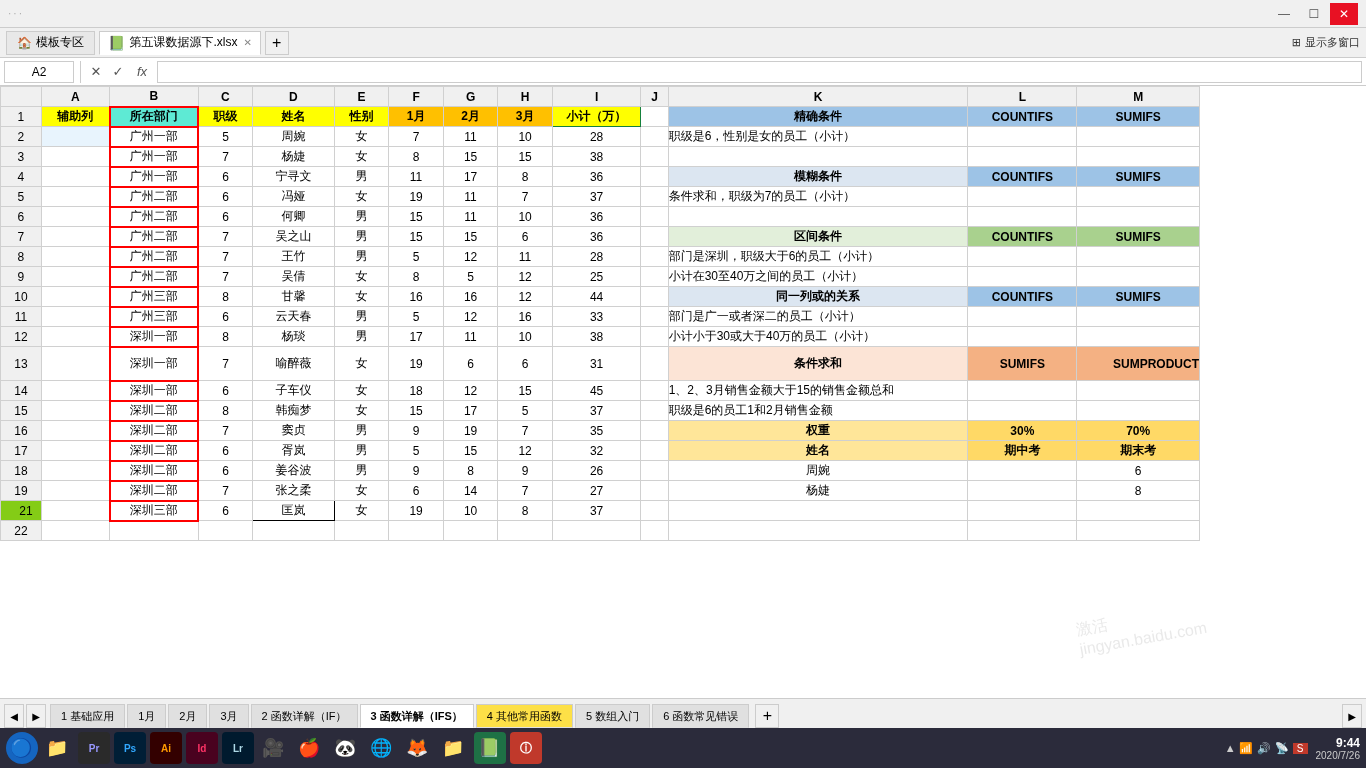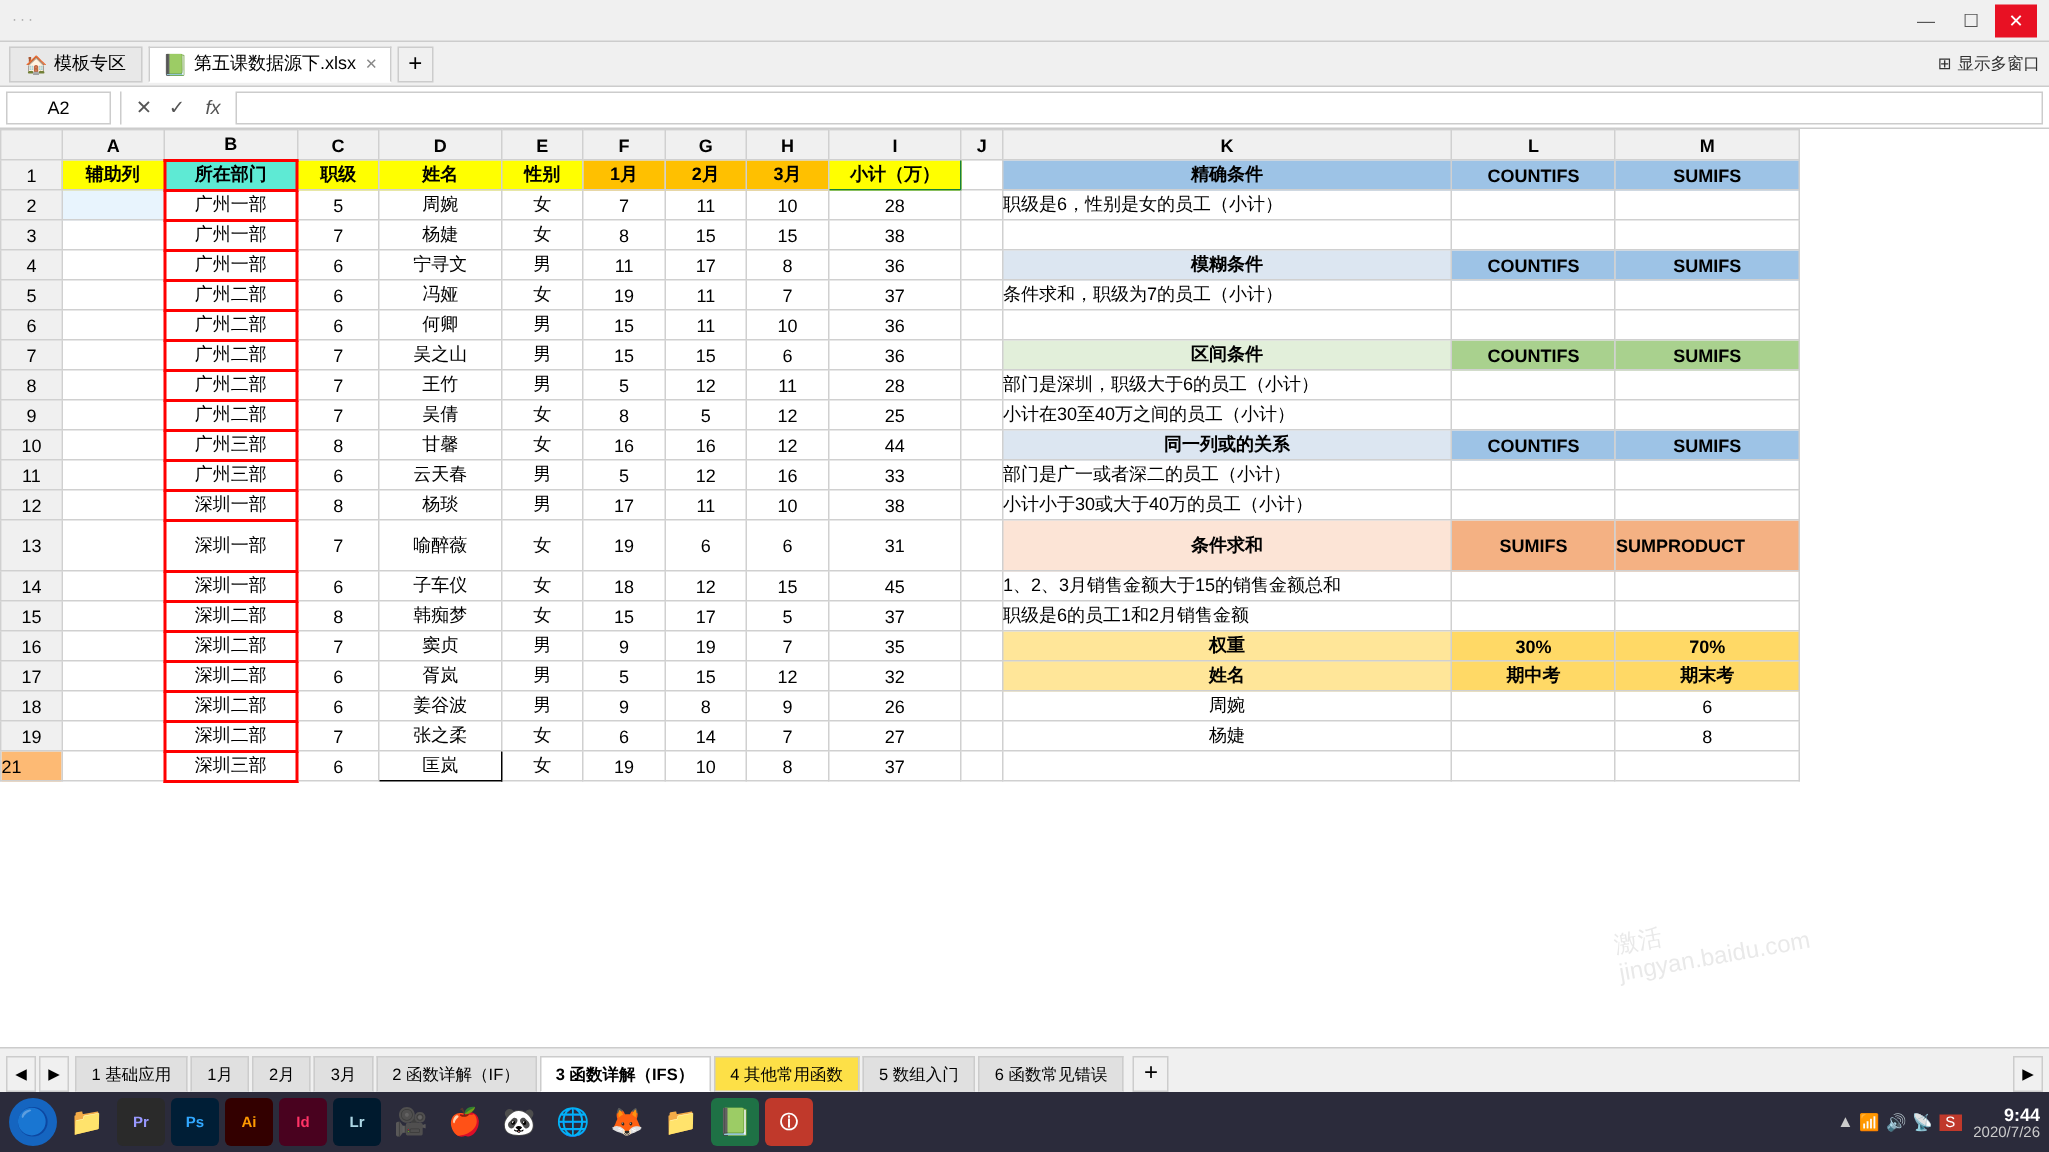--- a/index.html
+++ b/index.html
@@ -296,21 +296,21 @@
             <td style="border:1px solid #d0d0d0; height:20px; text-align:center;">7</td>
             <td style="border:1px solid #d0d0d0; height:20px; text-align:center;">喻醉薇</td>
             <td style="border:1px solid #d0d0d0; height:20px; text-align:center;">女</td>
             <td style="border:1px solid #d0d0d0; height:20px; text-align:center;">19</td>
             <td style="border:1px solid #d0d0d0; height:20px; text-align:center;">6</td>
             <td style="border:1px solid #d0d0d0; height:20px; text-align:center;">6</td>
             <td style="border:1px solid #d0d0d0; height:20px; text-align:center;">31</td>
             <td style="border:1px solid #d0d0d0; height:20px;"></td>
             <td style="border:1px solid #d0d0d0; height:20px; background:#fce4d6; text-align:center; font-weight:bold;">条件求和</td>
             <td style="border:1px solid #d0d0d0; height:20px; background:#f4b183; text-align:center; font-weight:bold;">SUMIFS</td>
-            <td style="border:1px solid #d0d0d0; height:34px; background:#f4b183; text-align:left; font-weight:bold;">SUMPRODUCT</td>
+            <td style="border:1px solid #d0d0d0; height:34px; background:#f4b183; text-align:right; font-weight:bold;">SUMPRODUCT</td>
           </tr>
 
           <tr>
             <td style="background:#f0f0f0; border:1px solid #d0d0d0; text-align:center; height:20px;">14</td>
             <td style="border:1px solid #d0d0d0; height:20px;"></td>
             <td style="border:2px solid red; height:20px; text-align:center;">深圳一部</td>
             <td style="border:1px solid #d0d0d0; height:20px; text-align:center;">6</td>
             <td style="border:1px solid #d0d0d0; height:20px; text-align:center;">子车仪</td>
             <td style="border:1px solid #d0d0d0; height:20px; text-align:center;">女</td>
             <td style="border:1px solid #d0d0d0; height:20px; text-align:center;">18</td>
@@ -403,36 +403,52 @@
             <td style="border:1px solid #d0d0d0; height:20px; text-align:center;">7</td>
             <td style="border:1px solid #d0d0d0; height:20px; text-align:center;">27</td>
             <td style="border:1px solid #d0d0d0; height:20px;"></td>
             <td style="border:1px solid #d0d0d0; height:20px; text-align:center;">杨婕</td>
             <td style="border:1px solid #d0d0d0; height:20px; text-align:center;"></td>
             <td style="border:1px solid #d0d0d0; height:20px; text-align:center;">8</td>
           </tr>
 
 
           <tr>
-            <td style="background:#fdba74; border:1px solid #d0d0d0; height:20px;">21</td>
+            <td style="background:#84cc16; border:1px solid #d0d0d0; text-align:center; height:20px;padding-left:10px;">21</td>
             <td style="border:1px solid #d0d0d0; height:20px;"></td>
             <td style="border:2px solid red; height:20px; text-align:center;">深圳三部</td>
             <td style="border:1px solid #d0d0d0; height:20px; text-align:center;">6</td>
             <td style="border:1px solid #000000; height:20px; text-align:center;">匡岚</td>
             <td style="border:1px solid #d0d0d0; height:20px; text-align:center;">女</td>
             <td style="border:1px solid #d0d0d0; height:20px; text-align:center;">19</td>
             <td style="border:1px solid #d0d0d0; height:20px; text-align:center;">10</td>
             <td style="border:1px solid #d0d0d0; height:20px; text-align:center;">8</td>
             <td style="border:1px solid #d0d0d0; height:20px; text-align:center;">37</td>
             <td style="border:1px solid #d0d0d0; height:20px;"></td>
             <td style="border:1px solid #d0d0d0; height:20px;"></td>
             <td style="border:1px solid #d0d0d0; height:20px;"></td>
             <td style="border:1px solid #d0d0d0; height:20px;"></td>
           </tr>
 
+          <tr>
+            <td style="background:#f0f0f0; border:1px solid #d0d0d0; text-align:center; height:20px;">22</td>
+            <td style="border:1px solid #d0d0d0; height:20px;"></td>
+            <td style="border:1px solid #d0d0d0; height:20px;"></td>
+            <td style="border:1px solid #d0d0d0; height:20px;"></td>
+            <td style="border:1px solid #d0d0d0; height:20px;"></td>
+            <td style="border:1px solid #d0d0d0; height:20px;"></td>
+            <td style="border:1px solid #d0d0d0; height:20px;"></td>
+            <td style="border:1px solid #d0d0d0; height:20px;"></td>
+            <td style="border:1px solid #d0d0d0; height:20px;"></td>
+            <td style="border:1px solid #d0d0d0; height:20px;"></td>
+            <td style="border:1px solid #d0d0d0; height:20px;"></td>
+            <td style="border:1px solid #d0d0d0; height:20px;"></td>
+            <td style="border:1px solid #d0d0d0; height:20px;"></td>
+            <td style="border:1px solid #d0d0d0; height:20px;"></td>
+          </tr>
         </tbody>
       </table>
     </div>
   </div>
 
   <div style="position:absolute; bottom:120px; right:160px; opacity:0.18; font-size:16px; color:#888; transform:rotate(-10deg); pointer-events:none; z-index:10;">
     <span>激活</span><br>
     <span>jingyan.baidu.com</span>
   </div>
 

